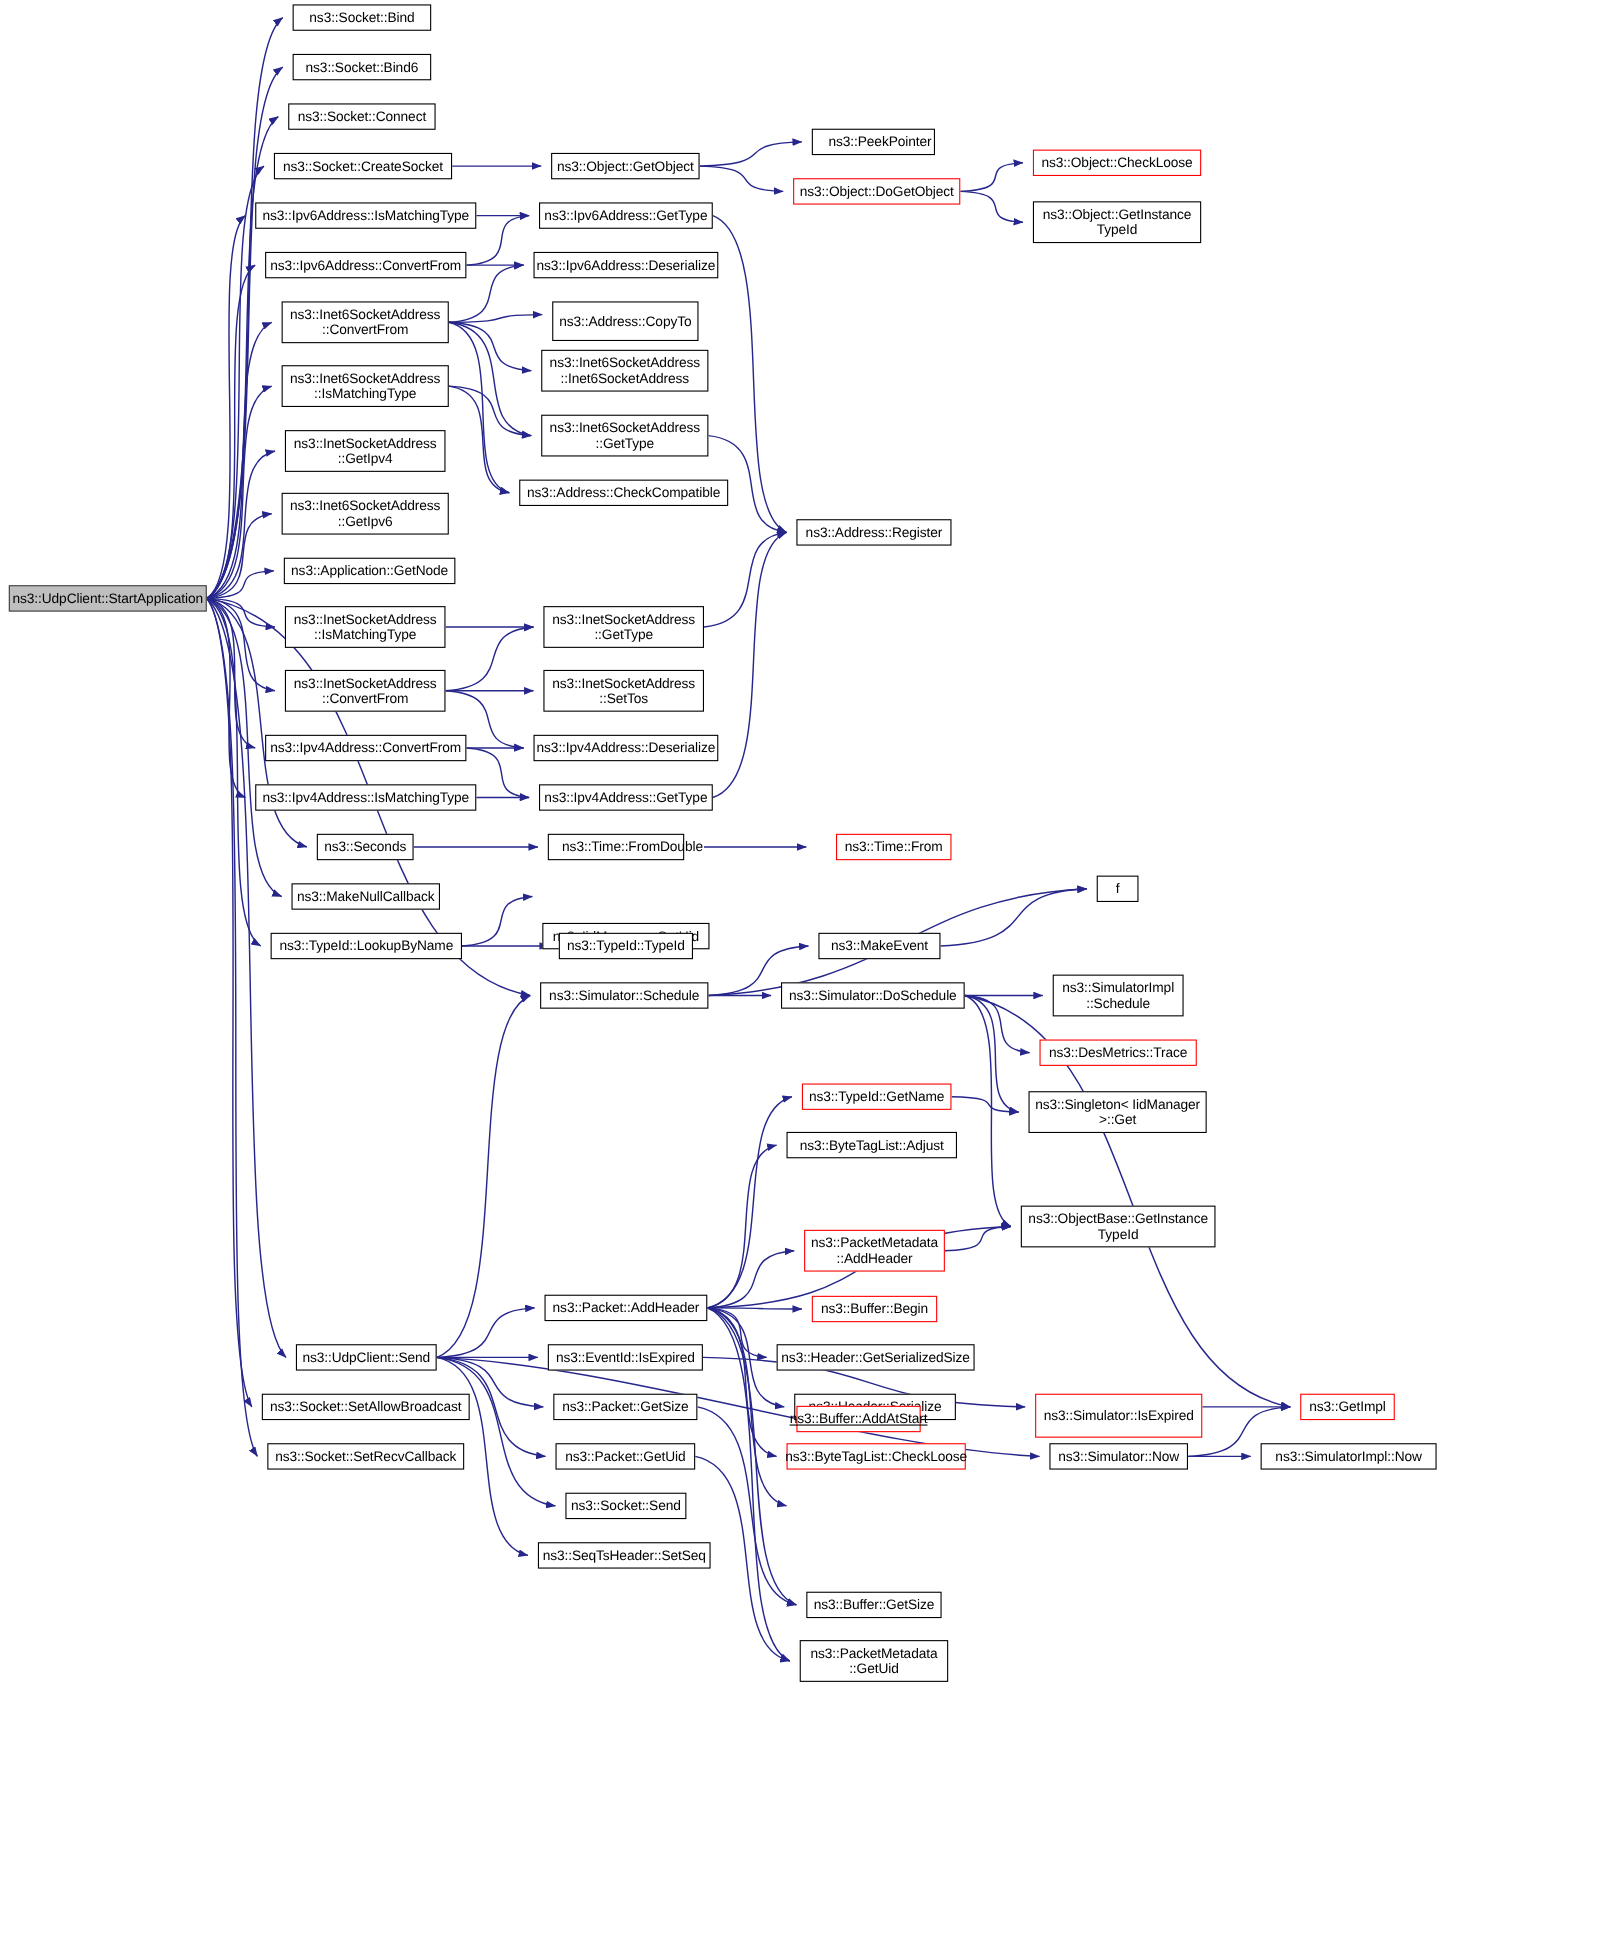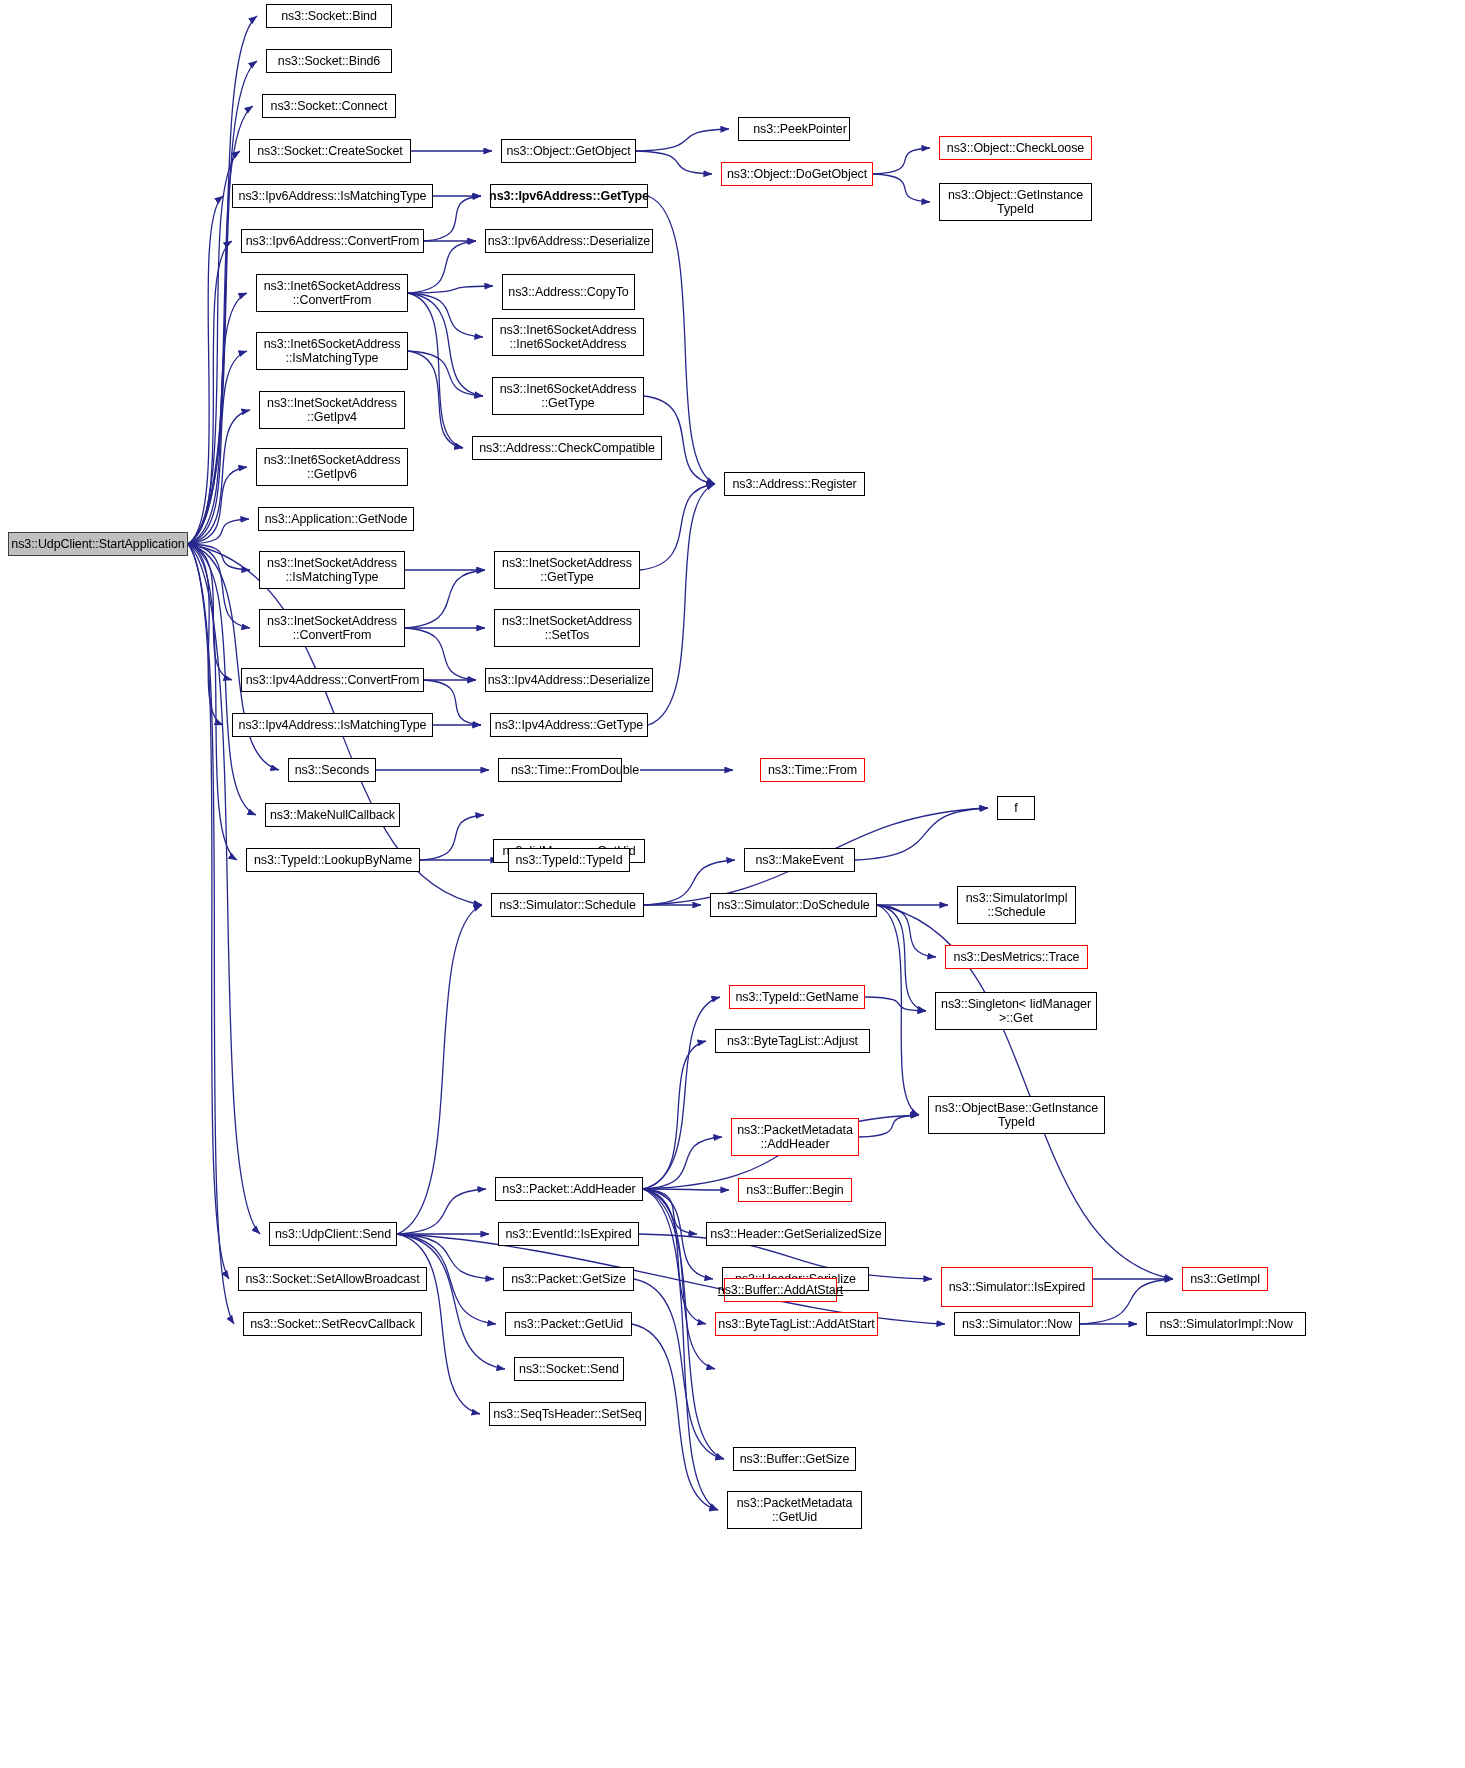--- a/index.html
+++ b/index.html
@@ -170,21 +170,21 @@
 ::ConvertFrom</div>
       <div class="node" style="left: 241px; top: 668px; width: 183px; height: 24px;">ns3::Ipv4Address::ConvertFrom</div>
       <div class="node" style="left: 232px; top: 713px; width: 201px; height: 24px;">ns3::Ipv4Address::IsMatchingType</div>
       <div class="node" style="left: 288px; top: 758px; width: 88px; height: 24px;">ns3::Seconds</div>
       <div class="node" style="left: 265px; top: 803px; width: 135px; height: 24px;">ns3::MakeNullCallback</div>
       <div class="node" style="left: 246px; top: 848px; width: 174px; height: 24px;">ns3::TypeId::LookupByName</div>
       <div class="node" style="left: 269px; top: 1222px; width: 128px; height: 24px;">ns3::UdpClient::Send</div>
       <div class="node" style="left: 238px; top: 1267px; width: 189px; height: 24px;">ns3::Socket::SetAllowBroadcast</div>
       <div class="node" style="left: 243px; top: 1312px; width: 179px; height: 24px;">ns3::Socket::SetRecvCallback</div>
       <div class="node" style="left: 501px; top: 139px; width: 135px; height: 24px;">ns3::Object::GetObject</div>
-      <div class="node" style="left: 490px; top: 184px; width: 158px; height: 24px; font-weight: bold;">ns3::Ipv6Address::GetType</div>
+      <div class="node" style="left: 490px; top: 184px; width: 158px; height: 24px;">ns3::Ipv6Address::GetType</div>
       <div class="node" style="left: 485px; top: 229px; width: 168px; height: 24px;">ns3::Ipv6Address::Deserialize</div>
       <div class="node" style="left: 502px; top: 274px; width: 133px; height: 36px;">ns3::Address::CopyTo</div>
       <div class="node" style="left: 492px; top: 318px; width: 152px; height: 38px;">ns3::Inet6SocketAddress
 ::Inet6SocketAddress</div>
       <div class="node" style="left: 492px; top: 377px; width: 152px; height: 38px;">ns3::Inet6SocketAddress
 ::GetType</div>
       <div class="node" style="left: 472px; top: 436px; width: 190px; height: 24px;">ns3::Address::CheckCompatible</div>
       <div class="node" style="left: 724px; top: 472px; width: 141px; height: 24px;">ns3::Address::Register</div>
       <div class="node" style="left: 494px; top: 551px; width: 146px; height: 38px;">ns3::InetSocketAddress
 ::GetType</div>
@@ -218,21 +218,21 @@
       <div class="node" style="left: 935px; top: 992px; width: 162px; height: 38px;">ns3::Singleton&lt; IidManager
 &gt;::Get</div>
       <div class="node" style="left: 715px; top: 1029px; width: 155px; height: 24px;">ns3::ByteTagList::Adjust</div>
       <div class="node" style="left: 928px; top: 1096px; width: 177px; height: 38px;">ns3::ObjectBase::GetInstance
 TypeId</div>
       <div class="node red" style="left: 731px; top: 1118px; width: 128px; height: 38px;">ns3::PacketMetadata
 ::AddHeader</div>
       <div class="node red" style="left: 738px; top: 1178px; width: 114px; height: 24px;">ns3::Buffer::Begin</div>
       <div class="node" style="left: 706px; top: 1222px; width: 180px; height: 24px;">ns3::Header::GetSerializedSize</div>
       <div class="node" style="left: 722px; top: 1267px; width: 147px; height: 24px;">ns3::Header::Serialize</div>
-      <div class="node red" style="left: 715px; top: 1312px; width: 163px; height: 24px;">ns3::ByteTagList::AddAtStart</div>
+      <div class="node red" style="left: 715px; top: 1312px; width: 163px; height: 24px;">ns3::ByteTagList::CheckLoose</div>
       <div class="node red" style="left: 724px; top: 1278px; width: 113px; height: 24px; text-decoration: underline;">ns3::Buffer::AddAtStart</div>
       <div class="node" style="left: 733px; top: 1447px; width: 123px; height: 24px;">ns3::Buffer::GetSize</div>
       <div class="node" style="left: 727px; top: 1491px; width: 135px; height: 38px;">ns3::PacketMetadata
 ::GetUid</div>
       <div class="node red" style="left: 941px; top: 1267px; width: 152px; height: 40px;">ns3::Simulator::IsExpired</div>
       <div class="node" style="left: 954px; top: 1312px; width: 126px; height: 24px;">ns3::Simulator::Now</div>
       <div class="node red" style="left: 1182px; top: 1267px; width: 86px; height: 24px;">ns3::GetImpl</div>
       <div class="node" style="left: 1146px; top: 1312px; width: 160px; height: 24px;">ns3::SimulatorImpl::Now</div>
     </div>
 </div>

